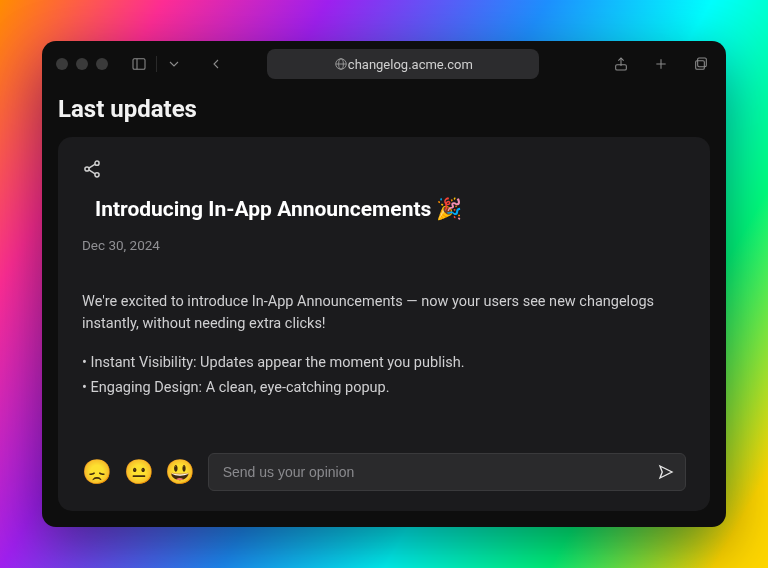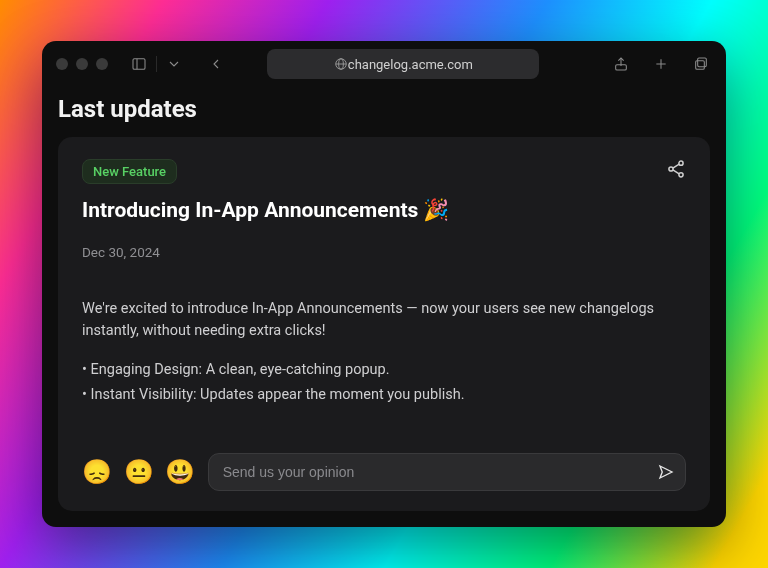--- a/index.html
+++ b/index.html
@@ -45,32 +45,32 @@
     flex: 1; display: flex; flex-direction: column; color: #d8d8d8;
   }
   .card-head { display: flex; align-items: flex-start; justify-content: space-between; }
   .badge {
     display: inline-block; padding: 4px 10px; border-radius: 8px;
     background: #1e2d1e; color: #58d164; font-size: 13px; font-weight: 500;
     border: 1px solid #2a3d2a;
   }
   .share { color: #cfcfcf; }
   .share svg { width: 20px; height: 20px; stroke: currentColor; fill: none; stroke-width: 1.8; }
-  h2.post-title { color: #fff; font-size: 21px; font-weight: 700; margin-top: 14px; }
-  .date { color: #8f8f93; font-size: 13.5px; margin-top: 22px; }
+  h2.post-title { color: #fff; font-size: 21px; font-weight: 700; margin-top: 14px; margin-left: 13px; }
+  .date { color: #8f8f93; font-size: 13.5px; margin-top: 16px; }
   .body { margin-top: 38px; font-size: 14.5px; line-height: 1.55; color: #cfcfd1; }
   .section-label { margin-top: 28px; font-size: 14.5px; color: #cfcfd1; }
   .bullets { list-style: none; margin-top: 10px; }
   .bullets li { font-size: 14.5px; color: #cfcfd1; margin: 8px 0; }
   .bullets li::before { content: "• "; }
   .feedback { margin-top: auto; padding-top: 18px; display: flex; align-items: center; gap: 12px; }
   .emoji { font-size: 24px; line-height: 1; cursor: pointer; }
   .opinion {
     flex: 1; display: flex; align-items: center;
-    background: #2a2a2c; border: 1px solid #3a3a3c; border-radius: 11px;
+    background: #2a2a2c; border: 1px solid #3a3a3c; border-radius: 6px;
     height: 38px; padding: 0 10px 0 14px;
   }
   .opinion input {
     flex: 1; background: transparent; border: none; outline: none;
     color: #ddd; font-size: 14px;
   }
   .opinion input::placeholder { color: #8a8a8e; }
   .send { color: #e6e6e6; display:flex; }
   .send svg { width: 18px; height: 18px; stroke: currentColor; fill: none; stroke-width: 1.8; }
 </style>
@@ -137,40 +137,39 @@
           </svg>
       </span>
     </div>
   </div>
 
   <div class="content">
     <h1 class="page-title">Last updates</h1>
 
     <div class="card">
       <div class="card-head">
-        <span class="badge">New Feature</span>
         <span class="share">
           <svg viewBox="0 0 24 24">
               <circle cx="18" cy="5" r="2.5"></circle>
               <circle cx="6" cy="12" r="2.5"></circle>
               <circle cx="18" cy="19" r="2.5"></circle>
               <line x1="8.2" y1="10.9" x2="15.8" y2="6.1"></line>
               <line x1="8.2" y1="13.1" x2="15.8" y2="17.9"></line>
             </svg>
         </span>
       </div>
 
       <h2 class="post-title">Introducing In-App Announcements 🎉</h2>
       <div class="date">Dec 30, 2024</div>
 
       <div class="body">We're excited to introduce In-App Announcements — now your users see new changelogs instantly, without needing extra clicks!</div>
 
       <ul class="bullets">
+        <li>Instant Visibility: Updates appear the moment you publish.</li>
         <li>Engaging Design: A clean, eye-catching popup.</li>
-        <li>Instant Visibility: Updates appear the moment you publish.</li>
       </ul>
 
       <div class="feedback">
         <span class="emoji">😞</span>
         <span class="emoji">😐</span>
         <span class="emoji">😃</span>
         <div class="opinion">
           <input type="text" placeholder="Send us your opinion" style="">
           <span class="send">
             <svg viewBox="0 0 24 24">

